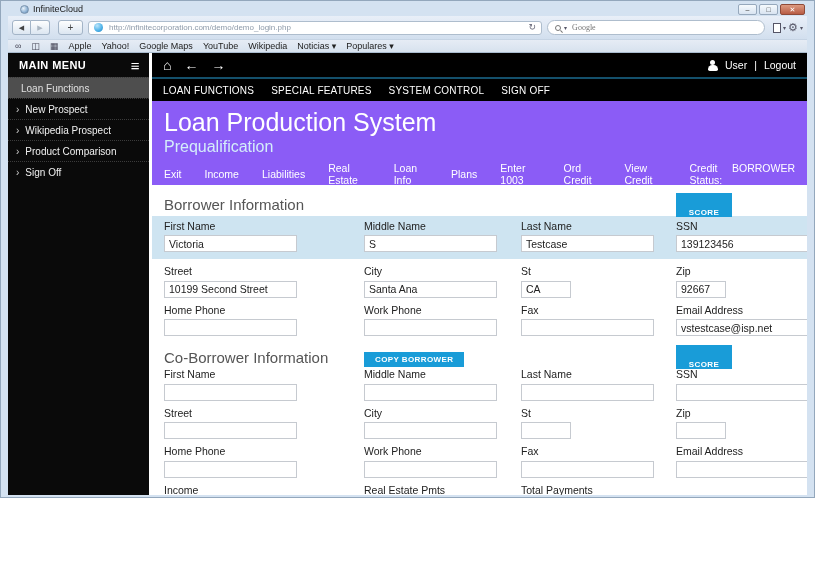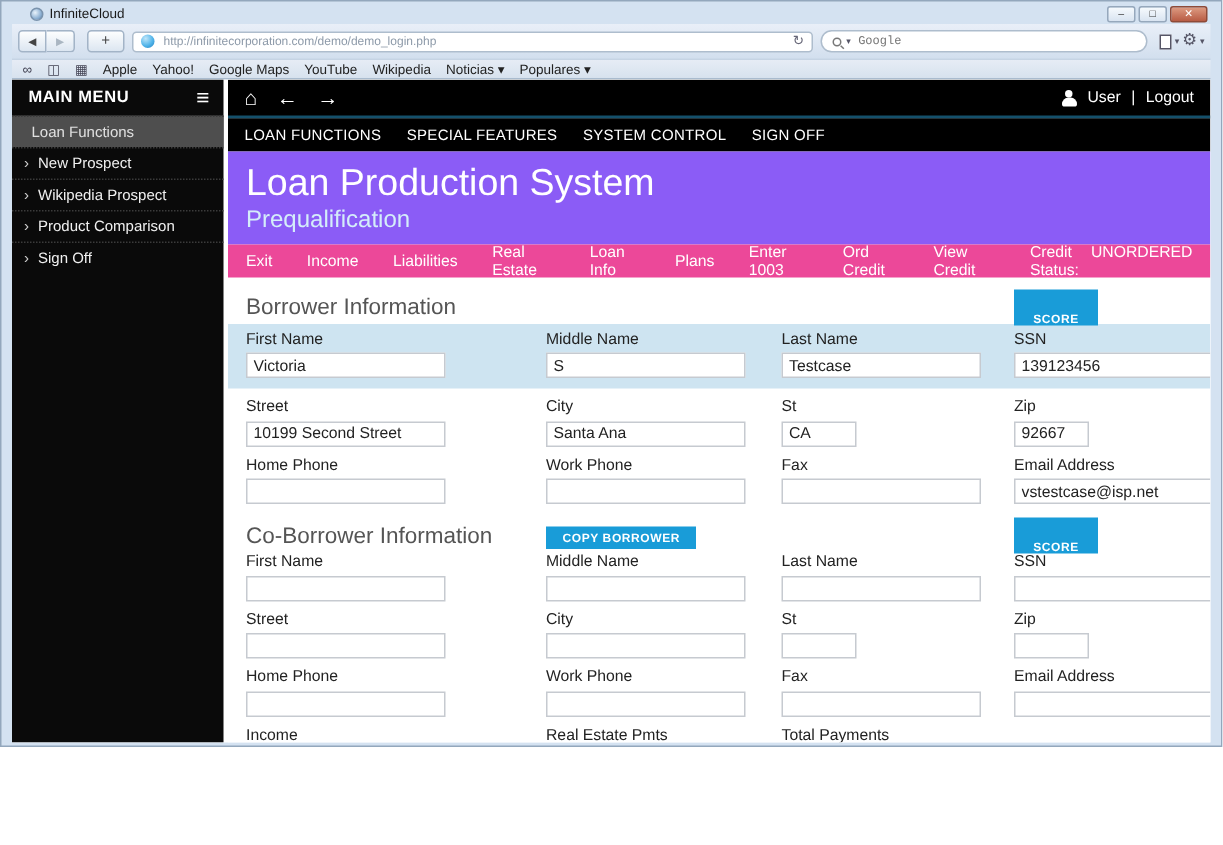--- a/index.html
+++ b/index.html
@@ -19,21 +19,21 @@
   .back{width:19px;border-radius:3px 0 0 3px}
   .fwd{width:19px;border-left:0;border-radius:0 3px 3px 0;color:#aab6c2}
   .plus{width:25px;border-radius:3px;font-size:10px;margin-left:3px}
   .url-field{flex:1;height:14px;background:#fff;border:1px solid #aebdcd;border-radius:3px;display:flex;align-items:center;padding:0 5px;gap:4px}
   .safari-dot{width:9px;height:9px;border-radius:50%;background:radial-gradient(circle at 35% 30%,#bfe6fa,#52b5ea 55%,#1e7fc0);flex-shrink:0}
   .url-text{flex:1;border:0;outline:0;font-size:8px;color:#8d9aa9;background:transparent;font-family:inherit;min-width:0}
   .reload{font-size:9px;color:#667;line-height:1}
   .search-field{width:218px;height:15px;background:#fff;border:1px solid #aebdcd;border-radius:8px;display:flex;align-items:center;padding:0 7px;gap:3px}
   .mag{width:6px;height:6px;border:1px solid #777;border-radius:50%;position:relative;flex-shrink:0}
   .mag::after{content:"";position:absolute;width:3px;height:1px;background:#777;transform:rotate(45deg);left:4px;top:5px}
-  .search-input{flex:1;border:0;outline:0;font-size:8px;color:#333;background:transparent;font-family:Liberation Mono, monospace;min-width:0}
+  .search-input{flex:1;border:0;outline:0;font-size:8px;color:#333;background:transparent;font-family:Liberation Serif, serif;min-width:0}
   .caret{font-size:6px;color:#556;line-height:1}
   .page-icon{width:8px;height:10px;border:1px solid #556;background:#fff}
   .gear{font-size:11px;color:#556;line-height:1}
   .tb-right{display:flex;align-items:center;gap:2px;margin-left:3px}
 
   .bookmarksbar{height:14px;display:flex;align-items:center;gap:10px;padding:0 7px;background:linear-gradient(#e6ecf5,#d7e2ee);border-top:1px solid #c6d4e4;border-bottom:1px solid #a9bbce;font-size:9px;color:#222}
   .bm-icon{color:#445;font-size:9px;line-height:1}
 
   
   .page{display:flex;height:442px;background:#fff;overflow:hidden}
@@ -48,21 +48,21 @@
   .topstrip{height:26px;background:#000;display:flex;align-items:center;color:#fff;padding:0 11px;gap:13px;border-bottom:2px solid #14506b;flex-shrink:0}
   .nav-ic{font-size:14px;font-weight:bold;line-height:1;color:#fff}
   .user-box{margin-left:auto;display:flex;align-items:center;gap:7px;font-size:10.5px}
   .person{width:10px;height:11px;position:relative;display:inline-block}
   .p-head{position:absolute;left:2.5px;top:0;width:5px;height:5px;background:#fff;border-radius:50%}
   .p-body{position:absolute;left:0;top:5.5px;width:10px;height:5.5px;background:#fff;border-radius:5px 5px 2px 2px}
   .mainnav{height:22px;background:#000;display:flex;align-items:center;gap:17px;padding:0 11px;font-size:10px;color:#fff;letter-spacing:.2px;flex-shrink:0}
   .hero{background:#8b5cf6;padding:7px 12px 7px;color:#fff;flex-shrink:0}
   .hero-title{font-size:25px;font-weight:300;line-height:1.15}
   .hero-sub{font-size:16px;color:#d4edfa;margin-top:1px}
-  .subnav{height:22px;background:#ec4899;display:flex;align-items:center;gap:23px;padding:7px 12px;font-size:10.5px;color:#fff;flex-shrink:0}
+  .subnav{height:22px;background:#8b5cf6;display:flex;align-items:center;gap:23px;padding:7px 12px;font-size:10.5px;color:#fff;flex-shrink:0}
   .credit{margin-left:auto;display:flex;gap:8px}
 
   
   .form-area{flex:1;padding:8px 12px 0;overflow:hidden}
   .grid4{display:grid;grid-template-columns:200px 157px 155px 1fr}
   .sec-row{align-items:center;margin-bottom:5px;height:18px}
   .sec-title{font-size:15px;color:#555}
   .btn{background:#199cd8;color:#fff;font-size:8px;font-weight:bold;height:15px;line-height:15px;text-align:center;letter-spacing:.4px;border:0;font-family:inherit;padding:0 11px;display:inline-block;cursor:pointer}
   .btn.score{width:56px;padding:12px}
   .band{background:#cee4f1;margin:0 -12px;padding:4px 12px 7px}
@@ -186,21 +186,21 @@
         <span>Income</span>
         <span>Liabilities</span>
         <span>Real Estate</span>
         <span>Loan Info</span>
         <span>Plans</span>
         <span>Enter 1003</span>
         <span>Ord Credit</span>
         <span>View Credit</span>
         <span class="credit">
           <span>Credit Status:</span>
-          <span>UNORDERED</span>
+          <span>BORROWER</span>
         </span>
       </div>
 
       <div class="form-area">
 
         <div class="grid4 sec-row">
           <span class="sec-title" style="grid-column:1 / span 3">Borrower Information</span>
           <button class="btn score">SCORE</button>
         </div>
 

